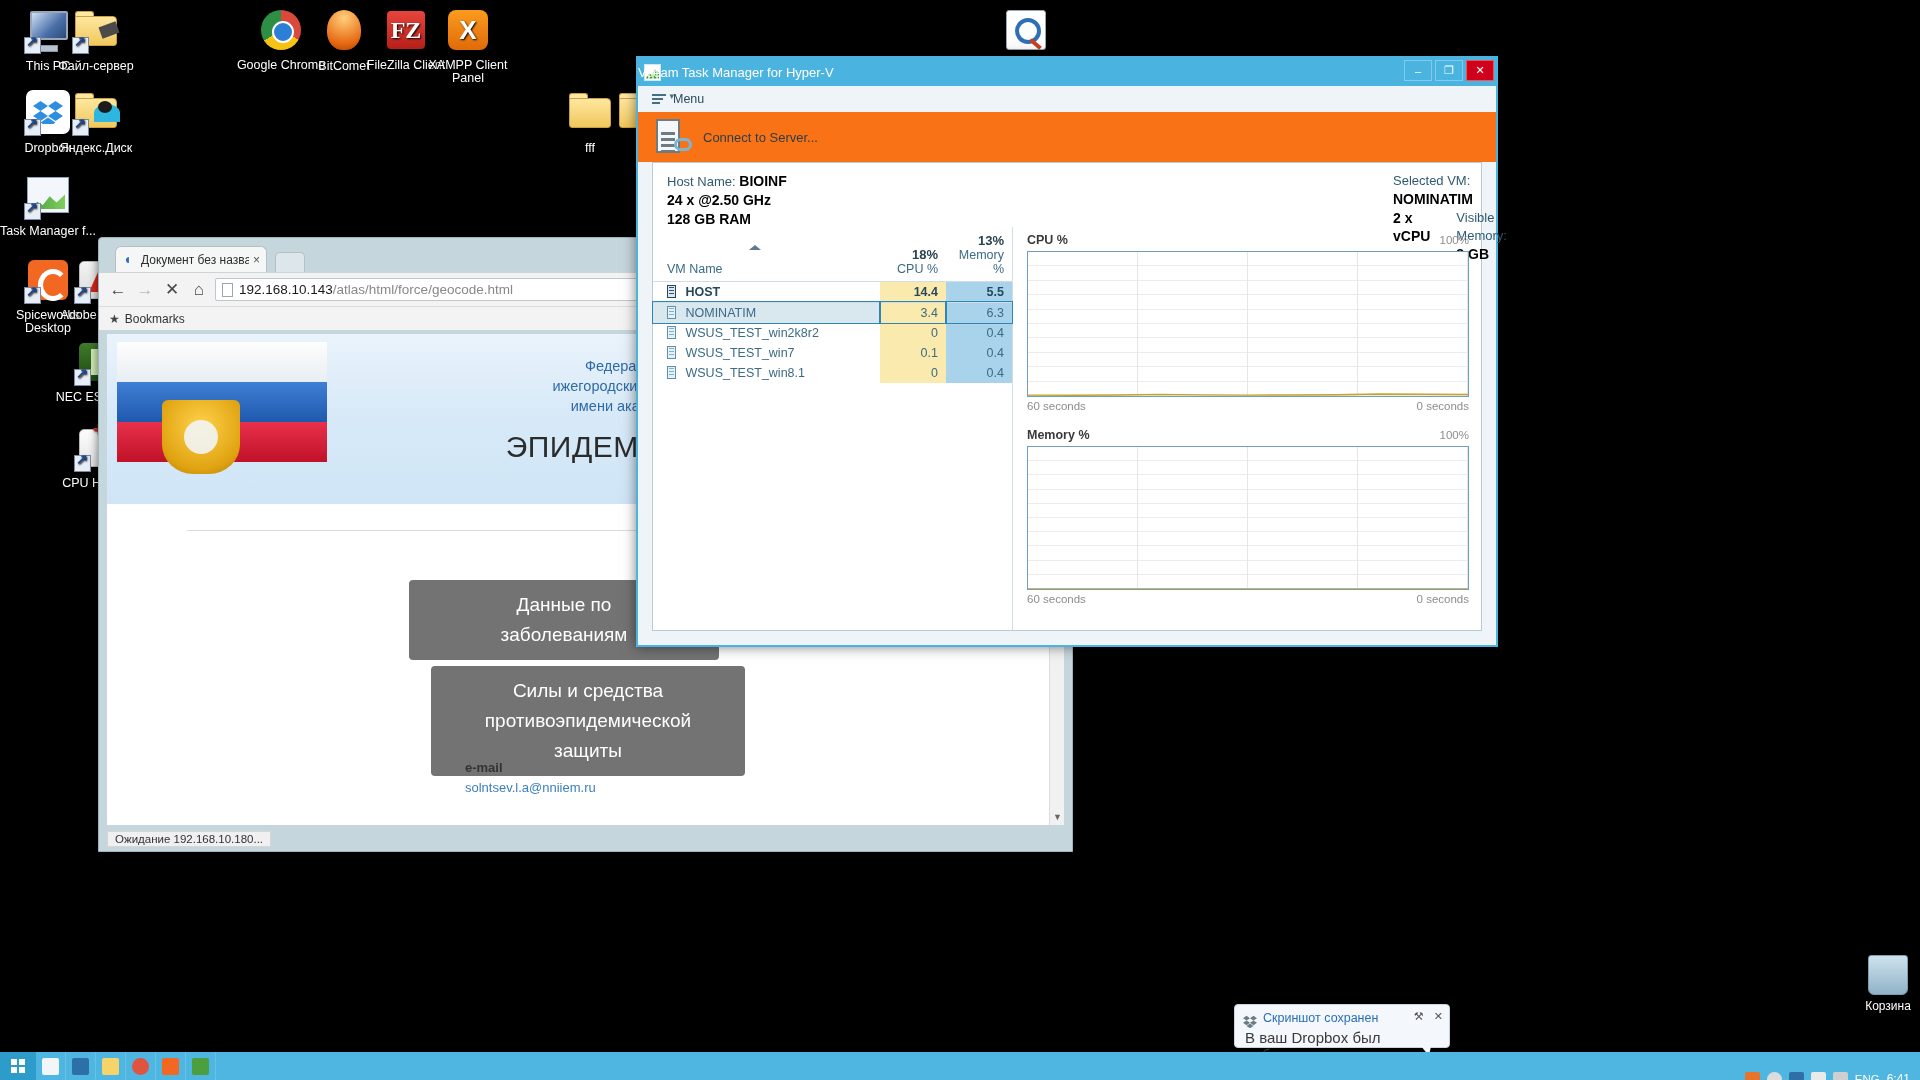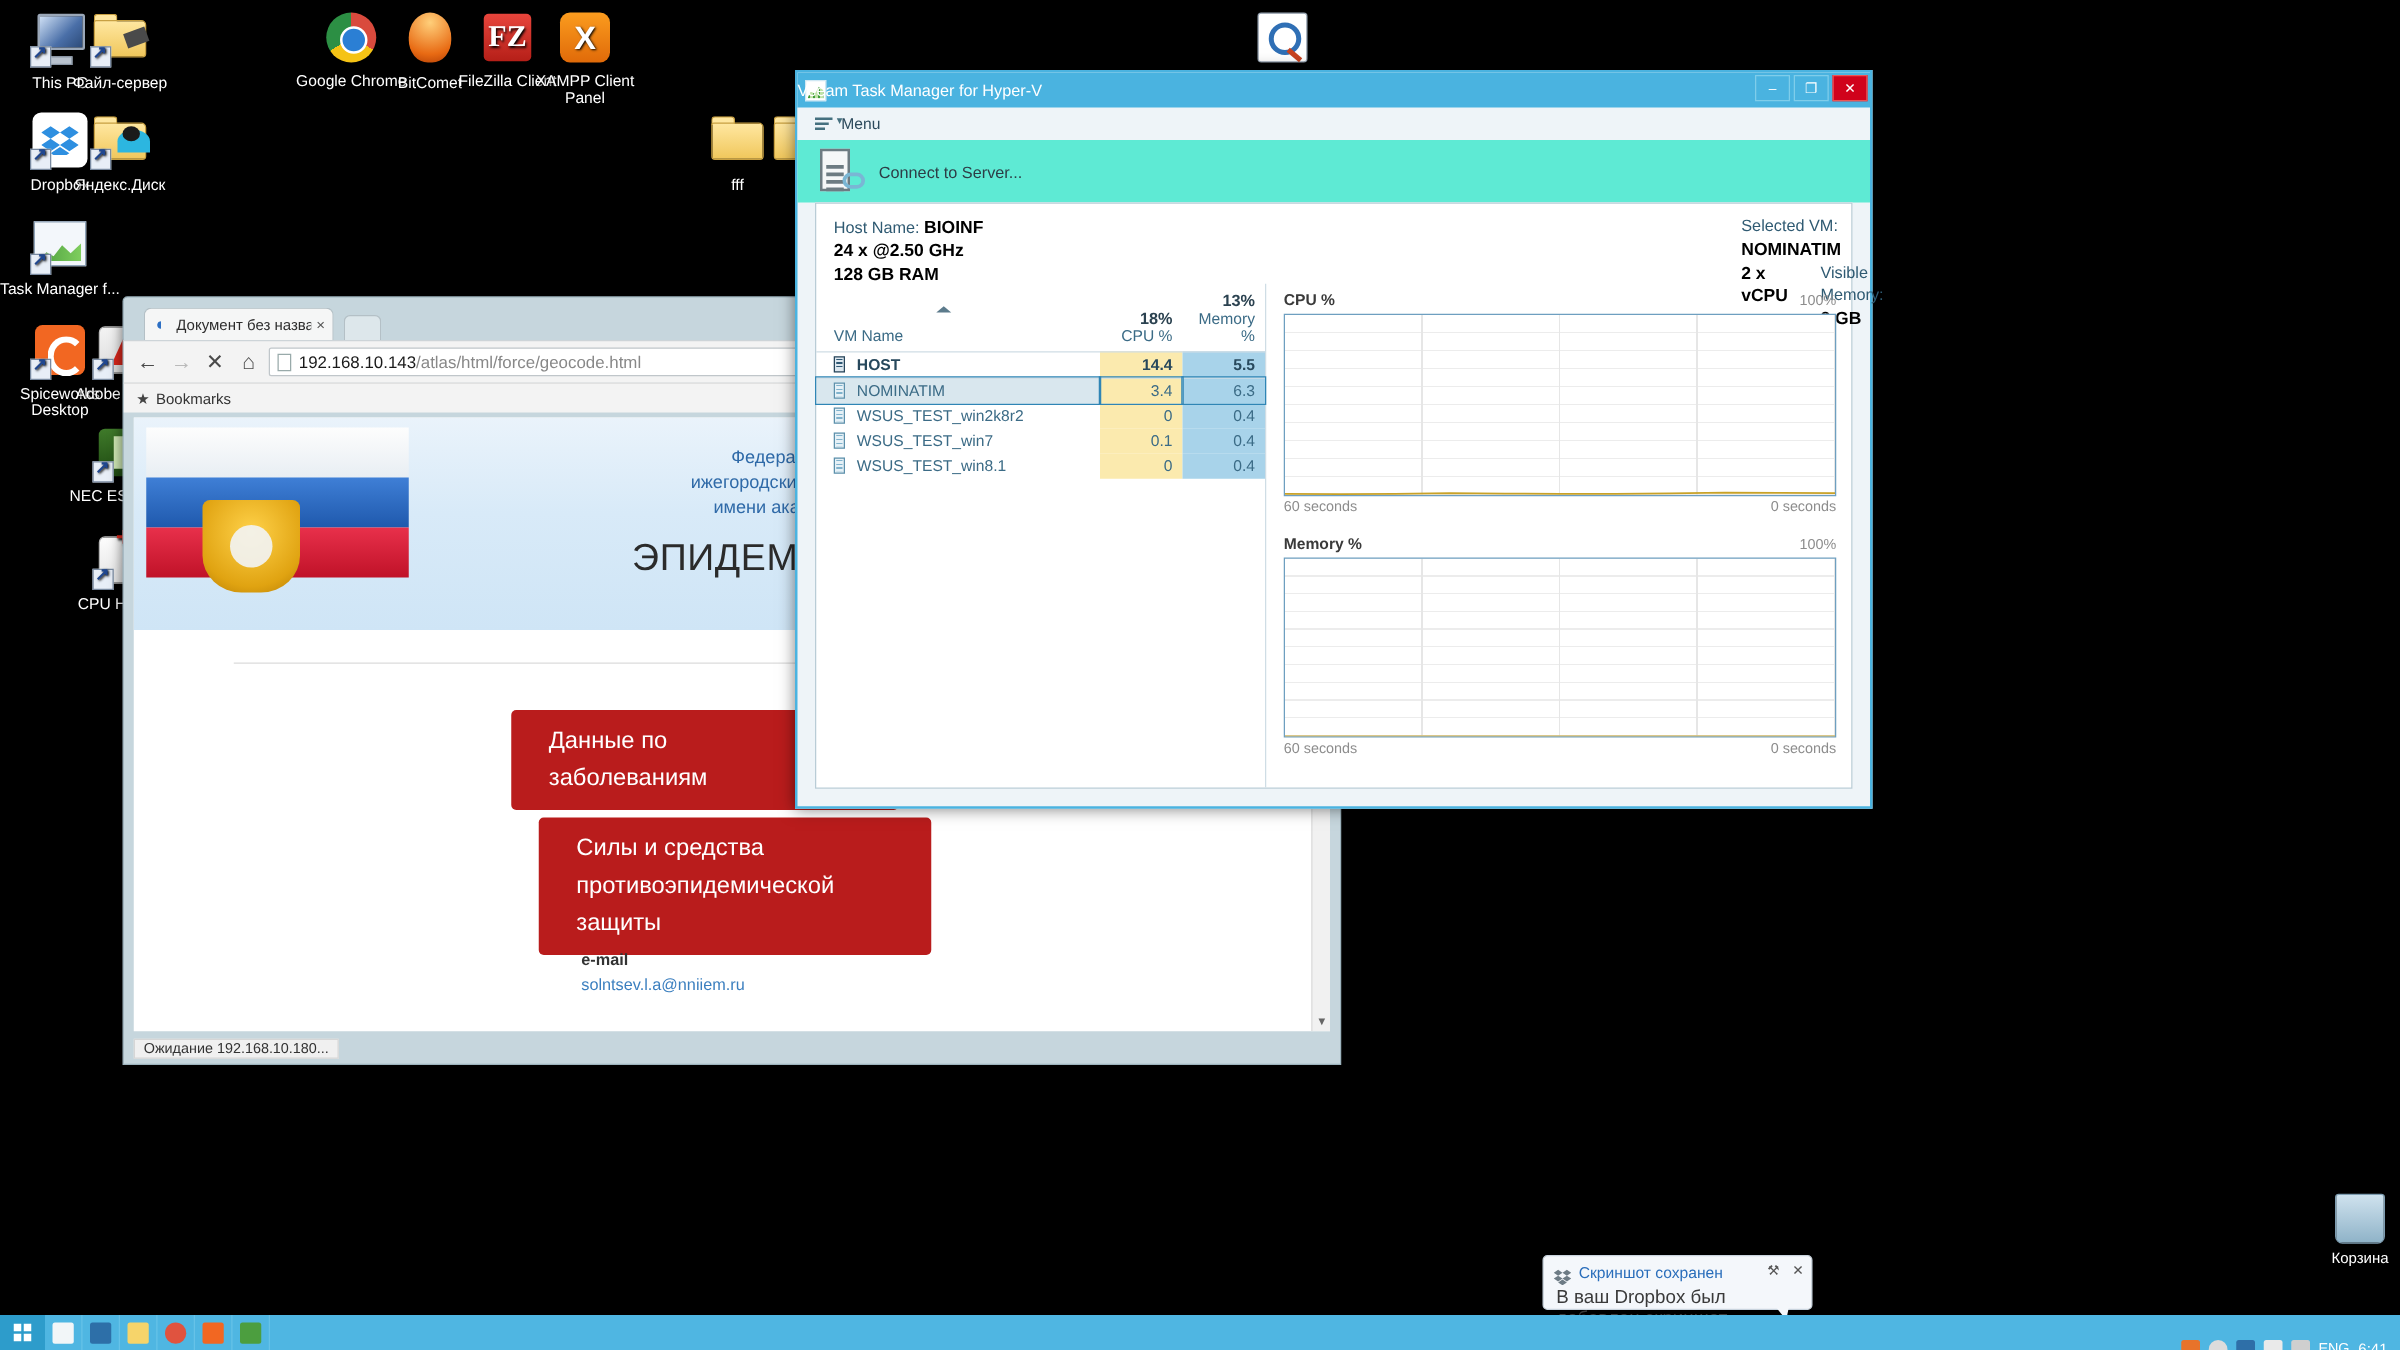--- a/index.html
+++ b/index.html
@@ -207,23 +207,23 @@
     position: absolute; left: 215px; top: 22px; right: 10px;
     text-align: center; color: #2f6aa8; font-size: 14.5px; line-height: 20px;
   }
   #page-h1 {
     position: absolute; left: 215px; top: 96px; right: 10px; text-align: center;
     color: #2b2b2b; font-size: 30px; letter-spacing: .5px; white-space: nowrap;
   }
   #page-body { padding: 0 0 0 0; position: relative; }
   hr.sep { border: none; border-top: 1px solid #dcdcdc; margin: 26px 80px 0; }
   .bigbtn {
-    background: #b91c1c; color: #fff; text-align: left;
+    background: #737373; color: #fff; text-align: center;
     border-radius: 4px; font-size: 19px; line-height: 30px;
-    padding: 10px 30px; margin: 0 auto;
+    padding: 10px 30px; margin: 12px auto;
   }
   #btn1 { position: absolute; left: 302px; top: 38px; width: 310px; }
   #btn2 { position: absolute; left: 324px; top: 124px; width: 314px; }
   #footer {
     position: absolute; left: 358px; top: 228px; width: 560px;
     font-size: 13px; color: #333; line-height: 20px;
   }
   #footer .ttl { font-weight: bold; }
   #footer a { color: #3b7fbf; text-decoration: none; }
   #footer .gap { height: 16px; }
@@ -277,21 +277,21 @@
   .hamburger { width: 14px; height: 11px; position: relative; }
   .hamburger i {
     position: absolute; left: 0; height: 2px; background: #45707f; display: block;
   }
   .hamburger i:nth-child(1){ top:0; width:14px;}
   .hamburger i:nth-child(2){ top:4px; width:11px;}
   .hamburger i:nth-child(3){ top:8px; width:8px;}
   .hamburger:after { content:"\25BE"; position:absolute; right:-8px; top:-3px; font-size:9px; color:#45707f;}
   #veeam-ribbon {
     height: 50px; display: flex; align-items: center; padding-left: 18px; gap: 13px;
-    background: #5eead4;
+    background: #f97316;
   }
   .servericon { width: 34px; height: 36px; position: relative; }
   .servericon .body {
     position: absolute; left: 0; top: 0; width: 24px; height: 34px;
     background: #f5f7f8; border: 2px solid #6d7b82;
   }
   .servericon .body i {
     position: absolute; left: 3px; height: 3px; right: 3px; background: #6d7b82;
   }
   .servericon .body i:nth-child(1){top:11px}

